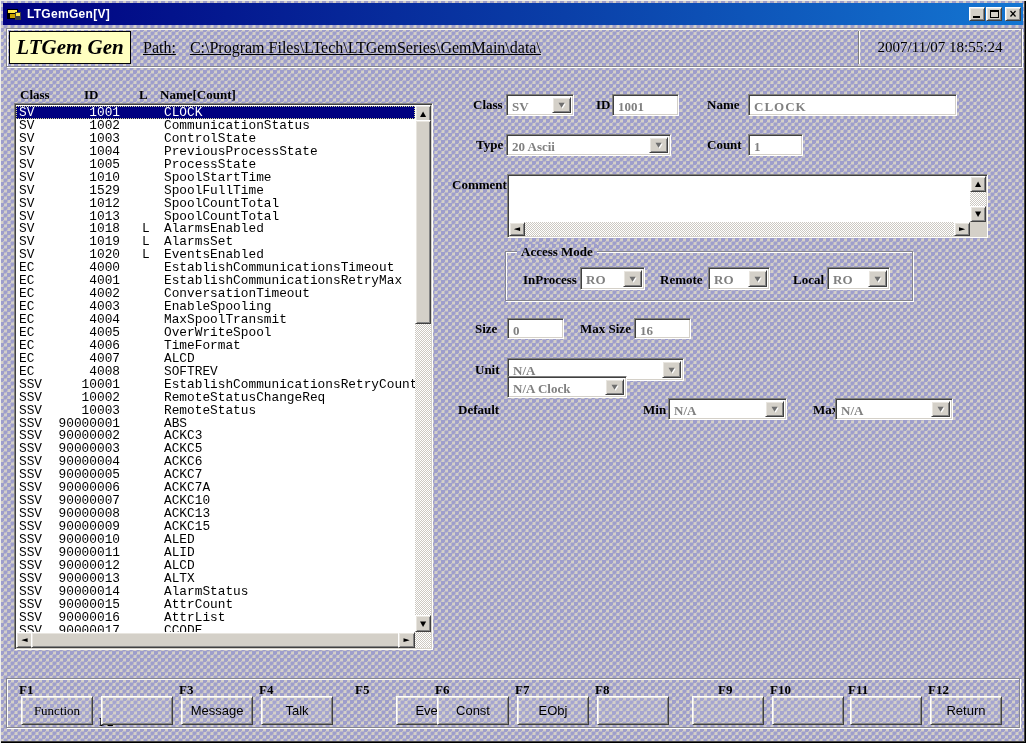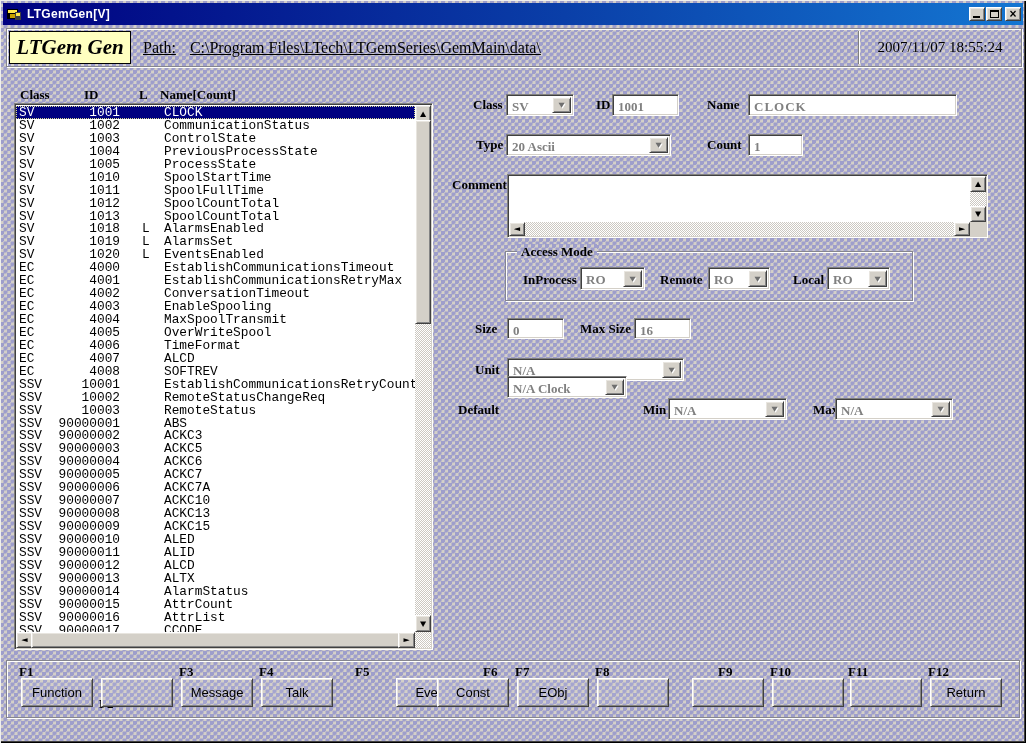--- a/index.html
+++ b/index.html
@@ -116,21 +116,21 @@
   #cm-hscroll { position:absolute; left:1px; bottom:1px; right:17px; height:14px; }
   #cm-left { left:0; top:0; bottom:0; width:14px; }
   #cm-right { right:0; top:0; bottom:0; width:14px; }
   #cm-corner { position:absolute; right:1px; bottom:1px; width:16px; height:14px; background:#d4d0c8; }
   #comment-text { position:absolute; left:2px; top:2px; right:18px; bottom:16px; background:#fff; font:13px "Liberation Serif",serif; color:#000; }
 
   #access-group { position:absolute; left:505px; top:251px; width:408px; height:50px; box-sizing:border-box; }
   #access-legend { position:absolute; left:11px; top:-8px; padding:0 4px; font:bold 13px "Liberation Serif",serif; color:#000; }
 
   
-  #fnbar { position:absolute; left:6px; top:660px; width:1014px; height:58px; box-sizing:border-box; }
+  #fnbar { position:absolute; left:6px; top:678px; width:1014px; height:50px; box-sizing:border-box; }
   .fklabel { position:absolute; top:3px; font:bold 13px "Liberation Serif",serif; color:#000; }
   .fkbtn { position:absolute; top:17px; width:72px; height:29px; box-sizing:border-box;
     display:flex; align-items:center; justify-content:center;
     font:13px "Liberation Sans",sans-serif; color:#000;
     background-color:#d4d0c8;
     background-image:
       radial-gradient(circle at 1px 1px, #a5a5cf 38%, transparent 42%),
       radial-gradient(circle at 1px 1px, #a5a5cf 38%, transparent 42%);
     background-size:7px 7px;
     background-position:0 0, 3.5px 3.5px;
@@ -213,21 +213,21 @@
           <span class="c3">ProcessState</span>
         </div>
         <div class="lrow">
           <span class="c0">SV</span>
           <span class="c1">1010</span>
           <span class="c2"></span>
           <span class="c3">SpoolStartTime</span>
         </div>
         <div class="lrow">
           <span class="c0">SV</span>
-          <span class="c1">1011</span>
+          <span class="c1">1529</span>
           <span class="c2"></span>
           <span class="c3">SpoolFullTime</span>
         </div>
         <div class="lrow">
           <span class="c0">SV</span>
           <span class="c1">1012</span>
           <span class="c2"></span>
           <span class="c3">SpoolCountTotal</span>
         </div>
         <div class="lrow">
@@ -549,30 +549,30 @@
   <span class="flabel" style="left:813px; top:402px">Max</span>
   <div class="combo sunken" style="left:835px; top:398px; width:118px; height:22px">
     <span class="cval">N/A</span>
     <span class="cbtn raised">
         <span class="arr">▼</span>
       </span>
   </div>
 
   <div id="fnbar" class="etched">
       <div class="fklabel" style="left: 12px;">F1</div>
-      <div class="fkbtn raised" style="left: 14px;">Function</div>
+      <div class="fkbtn raised" style="left: 14px; font-family: Liberation Serif, serif;">Function</div>
       <div class="fklabel" style="left: 92px; margin-top: 32px;">F2</div>
       <div class="fkbtn raised" style="left: 94px;"></div>
       <div class="fklabel" style="left: 172px;">F3</div>
       <div class="fkbtn raised" style="left: 174px;">Message</div>
       <div class="fklabel" style="left: 252px;">F4</div>
       <div class="fkbtn raised" style="left: 254px;">Talk</div>
       <div class="fklabel" style="left: 348px;">F5</div>
       <div class="fkbtn raised" style="left: 350px; margin-left: 39px;">Event</div>
-      <div class="fklabel" style="left: 428px; padding-left: 48px;">F6</div>
+      <div class="fklabel" style="left: 428px;">F6</div>
       <div class="fkbtn raised" style="left: 430px;">Const</div>
       <div class="fklabel" style="left: 508px;">F7</div>
       <div class="fkbtn raised" style="left: 510px;">EObj</div>
       <div class="fklabel" style="left: 588px;">F8</div>
       <div class="fkbtn raised" style="left: 590px;"></div>
       <div class="fklabel" style="left: 683px; margin-left: 28px;">F9</div>
       <div class="fkbtn raised" style="left: 685px;"></div>
       <div class="fklabel" style="left: 763px;">F10</div>
       <div class="fkbtn raised" style="left: 765px;"></div>
       <div class="fklabel" style="left: 841px;">F11</div>

